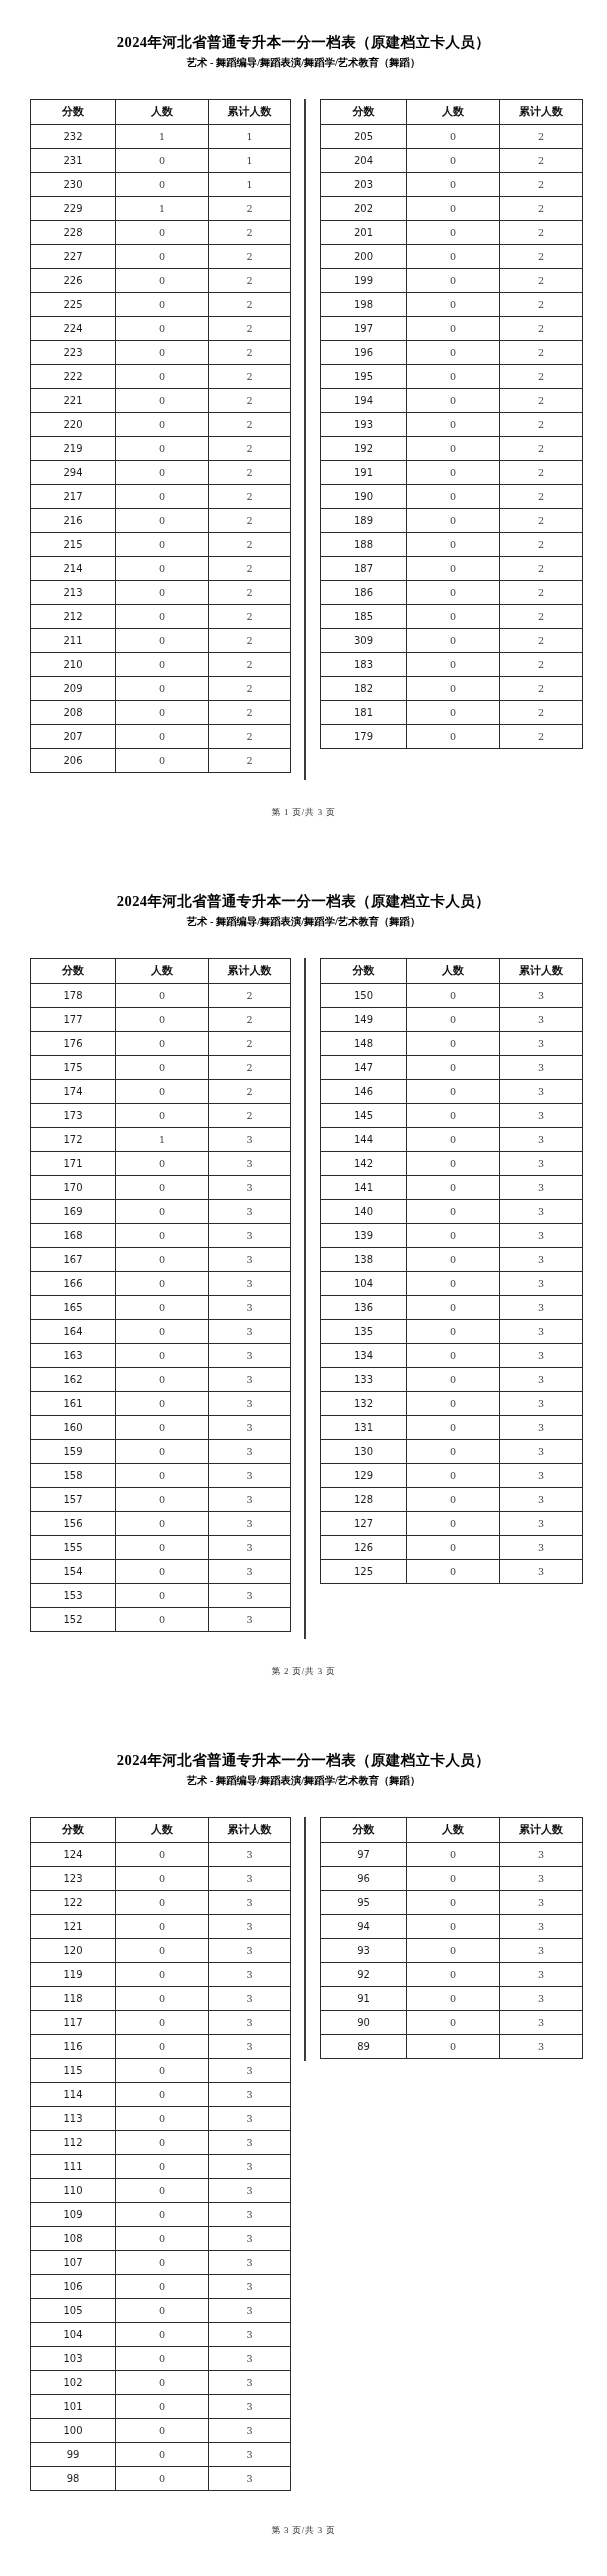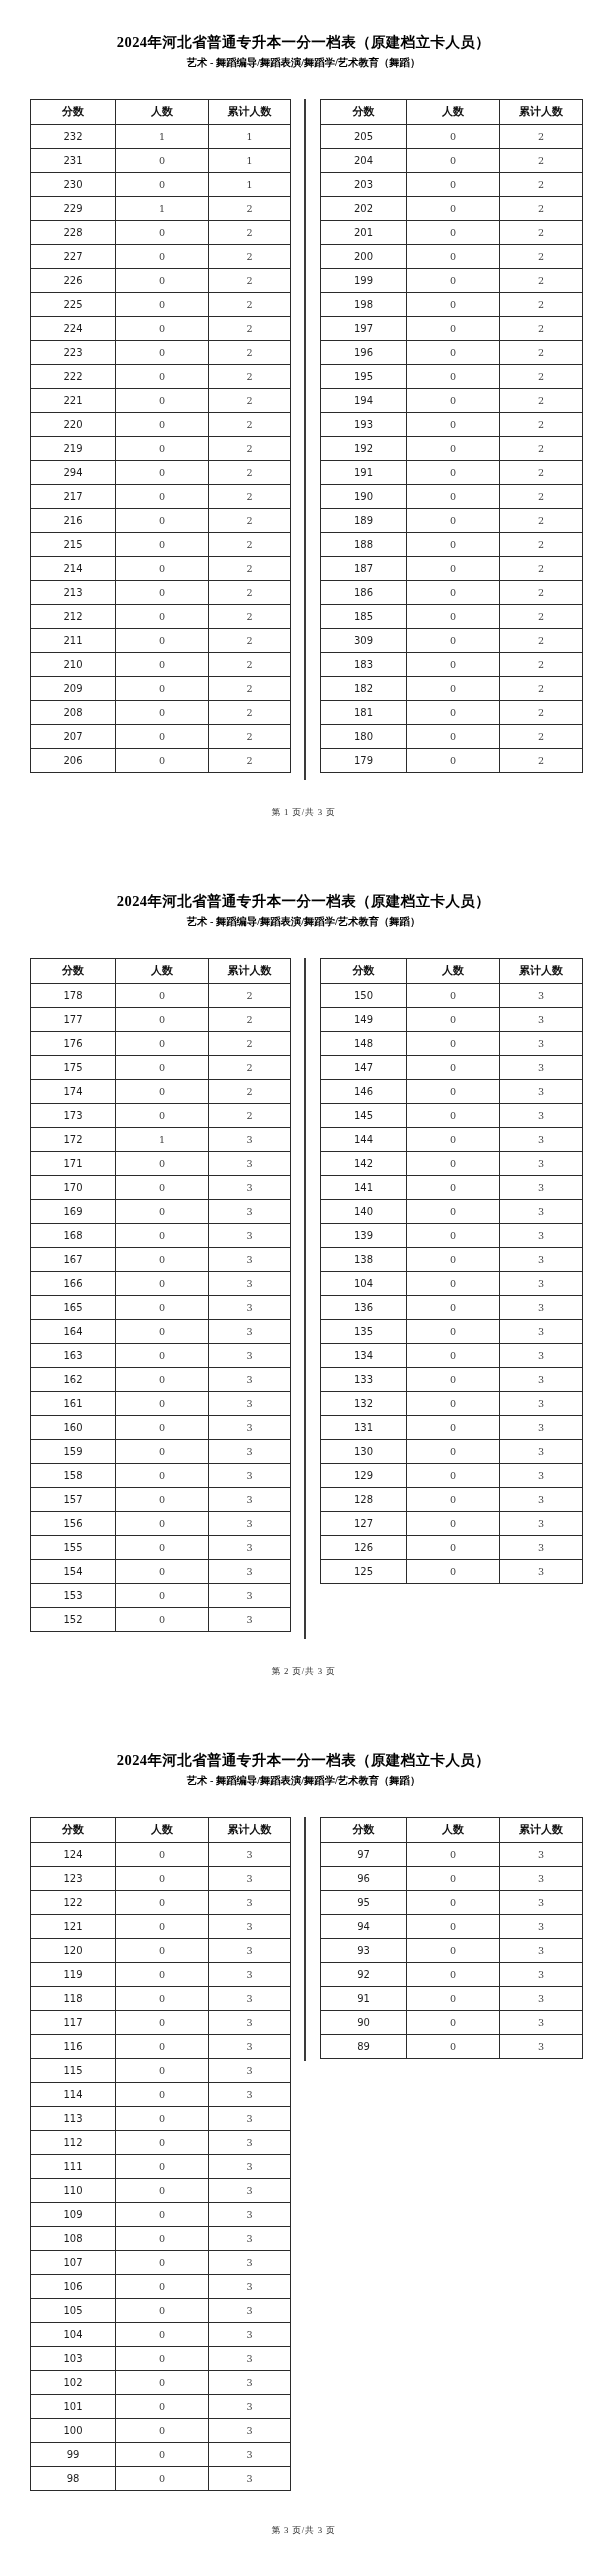--- a/index.html
+++ b/index.html
@@ -389,25 +389,20 @@
             <td class="num">0</td>
             <td class="num">2</td>
           </tr>
           <tr>
             <td class="score">182</td>
             <td class="num">0</td>
             <td class="num">2</td>
           </tr>
           <tr>
             <td class="score">181</td>
-            <td class="num">0</td>
-            <td class="num">2</td>
-          </tr>
-          <tr>
-            <td class="score">180</td>
             <td class="num">0</td>
             <td class="num">2</td>
           </tr>
           <tr>
             <td class="score">179</td>
             <td class="num">0</td>
             <td class="num">2</td>
           </tr>
         </tbody>
     </table>

